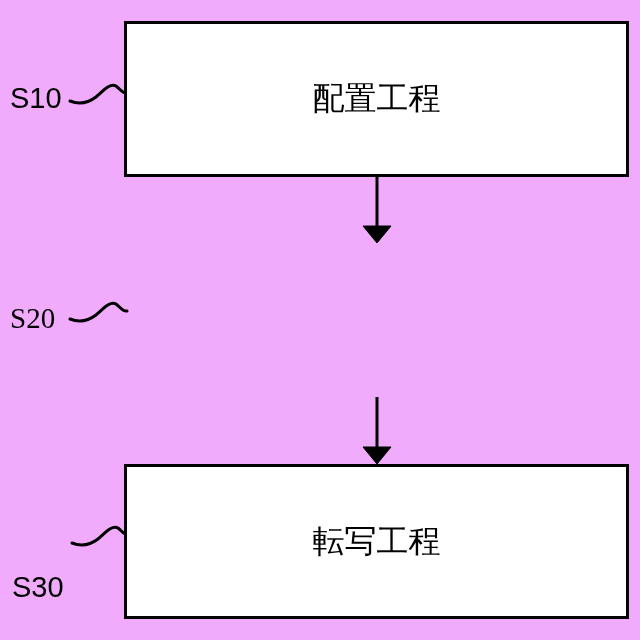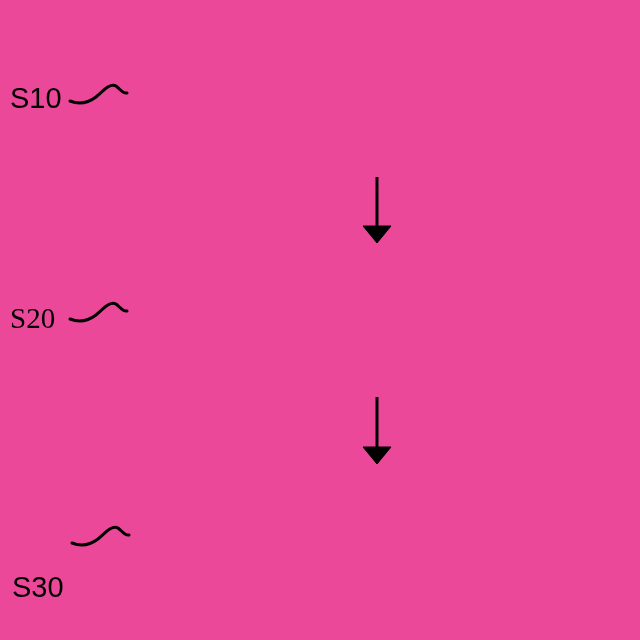--- a/index.html
+++ b/index.html
@@ -3,21 +3,21 @@
 <meta charset="utf-8">
 <style>
   html, body {
     margin: 0;
     padding: 0;
   }
   .canvas {
     position: relative;
     width: 640px;
     height: 640px;
-    background: #ec4899;
+    background: #f0abfc;
     font-family: "Liberation Sans", sans-serif;
     color: #000000;
     overflow: hidden;
   }
   .overlay {
     position: absolute;
     left: 0;
     top: 0;
     width: 640px;
     height: 640px;
@@ -87,16 +87,22 @@
       <polygon points="363,447 391,447 377,464"></polygon>
     </g>
   </svg>
 
   <div class="step-label label-1">S10</div>
 
   <div class="step-label label-2">S20</div>
 
   <div class="step-label label-3">S30</div>
 
+  <div class="process-box box-1">
+    <span>配置工程</span>
+  </div>
 
 
+  <div class="process-box box-3">
+    <span>転写工程</span>
+  </div>
 
 </div>
 
 </body></html>

